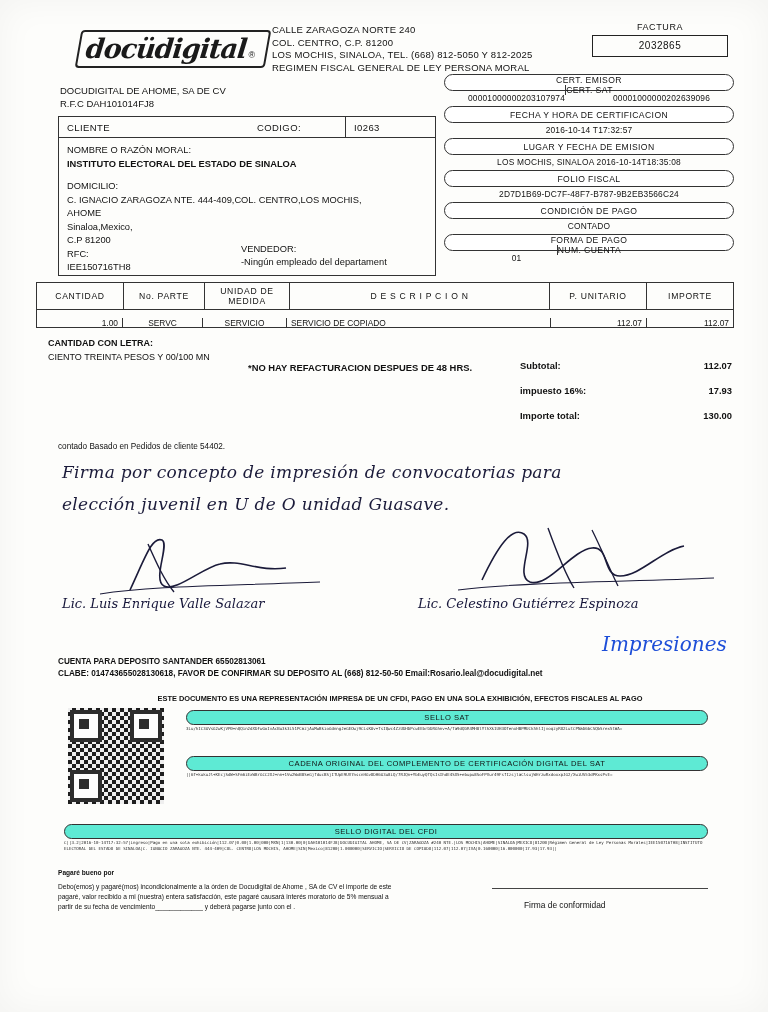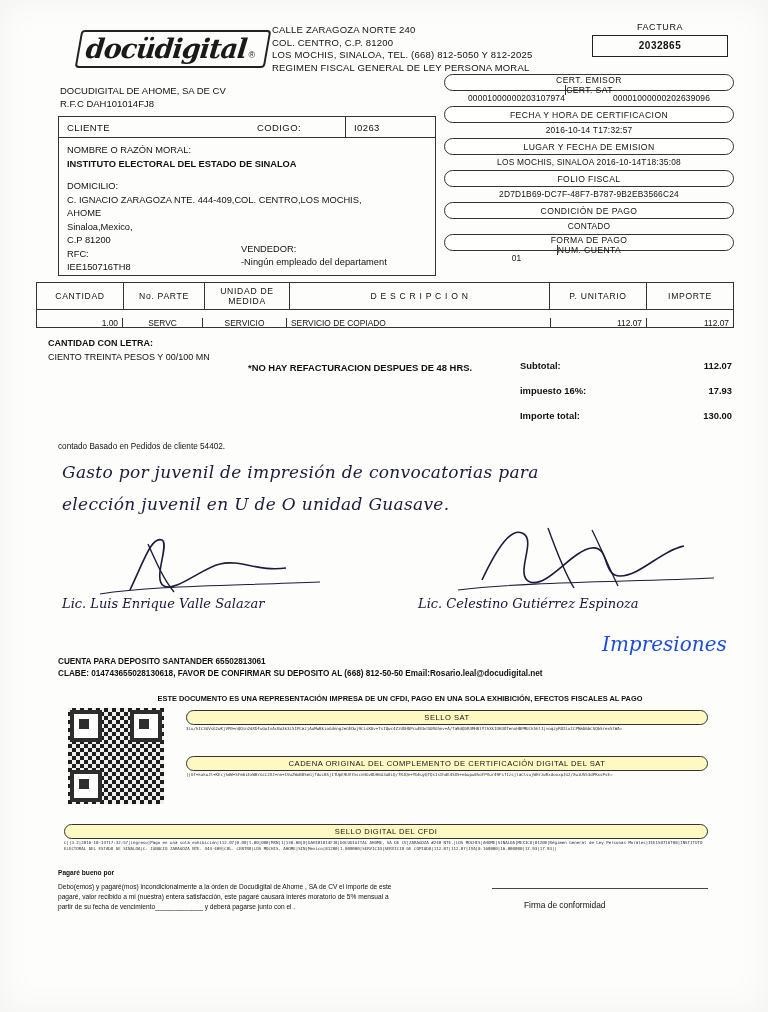--- a/index.html
+++ b/index.html
@@ -85,21 +85,21 @@
   .factura-label {
     text-align: center;
     font-size: 9px;
     letter-spacing: 0.6px;
     margin-bottom: 3px;
   }
   .factura-num {
     border: 1px solid #222;
     text-align: center;
     font-size: 10px;
-    font-weight: bold;
+    font-weight: normal;
     padding: 4px 0 5px;
     letter-spacing: 0.5px;
   }
 
   .company-line {
     position: absolute;
     left: 60px; top: 84px;
     font-size: 9.5px;
     line-height: 13px;
   }
@@ -338,21 +338,21 @@
   .seal-head {
     position: absolute;
     border: 1px solid #333;
     border-radius: 9px;
     height: 13px;
     display: flex;
     align-items: center;
     justify-content: center;
     font-size: 7.6px;
     letter-spacing: 0.5px;
-    background: #fef9c3;
+    background: #5eead4;
   }
   .seal-body {
     position: absolute;
     font-family: "DejaVu Sans Mono", monospace;
     font-size: 4.1px;
     line-height: 6.2px;
     color: #2a2a2a;
     word-break: break-all;
   }
 
@@ -498,21 +498,21 @@
       <span class="tval">17.93</span>
     </div>
     <div class="trow">
       <span class="tlabel">Importe total:</span>
       <span class="tval">130.00</span>
     </div>
   </div>
 
   <div class="contado-note">contado Basado en Pedidos de cliente 54402.</div>
 
-  <div class="hand hand-1">Gasto por juvenil de impresión de convocatorias para</div>
+  <div class="hand hand-1">Firma por concepto de impresión de convocatorias para</div>
   <div class="hand hand-2">elección juvenil en U de O unidad Guasave.</div>
 
   <svg class="scribble" style="left:90px; top:528px;" width="250" height="70" viewBox="0 0 250 70">
     <path d="M40 62 C55 30, 62 8, 72 12 C80 16, 62 52, 74 58 C86 64, 112 40, 130 36 C150 31, 168 44, 196 40" fill="none" stroke="#1b1b3a" stroke-width="1.6"></path>
     <path d="M58 16 C66 34, 74 52, 84 64" fill="none" stroke="#1b1b3a" stroke-width="1.4"></path>
     <path d="M10 66 C60 58, 130 58, 230 54" fill="none" stroke="#1b1b3a" stroke-width="1.1"></path>
   </svg>
 
   <svg class="scribble" style="left:452px; top:520px;" width="270" height="76" viewBox="0 0 270 76">
     <path d="M30 60 C46 26, 60 6, 72 14 C84 22, 62 56, 78 62 C96 68, 120 30, 140 28 C158 26, 150 56, 168 56 C188 56, 210 30, 232 26" fill="none" stroke="#1b1b3a" stroke-width="1.6"></path>

